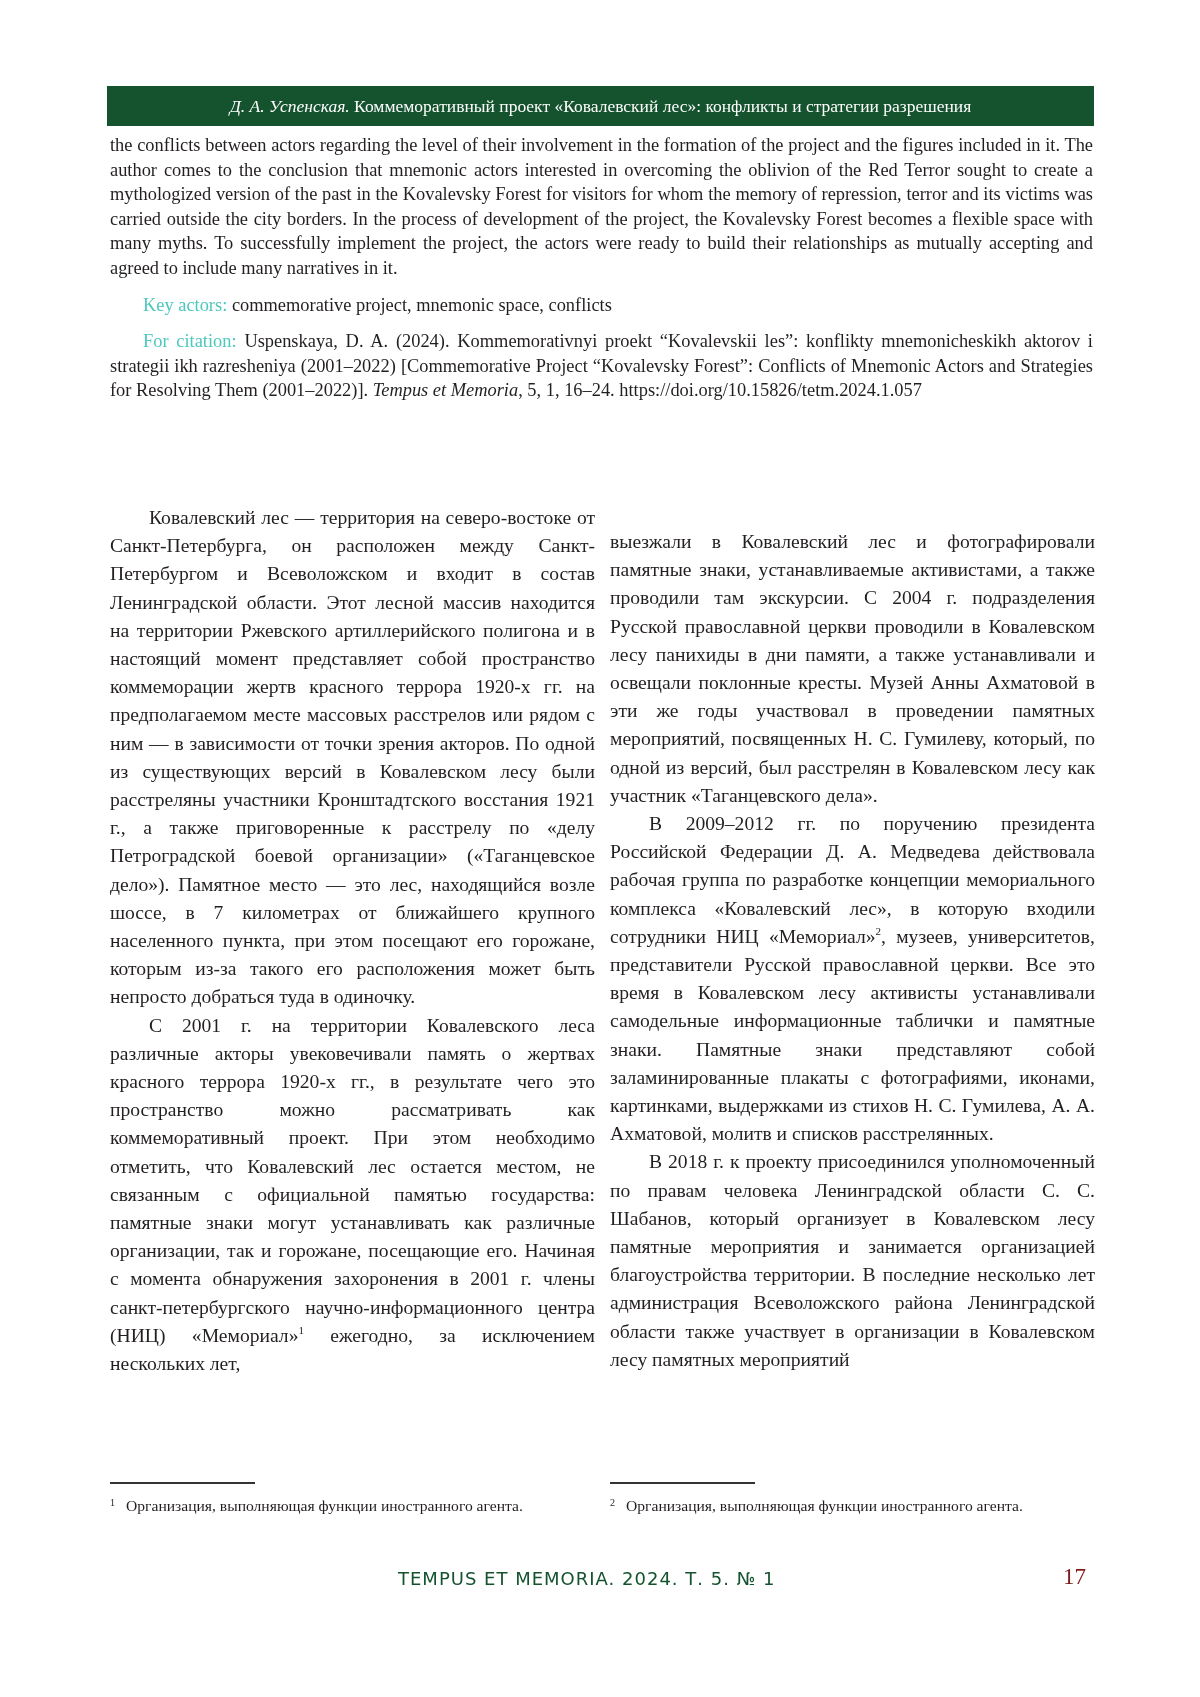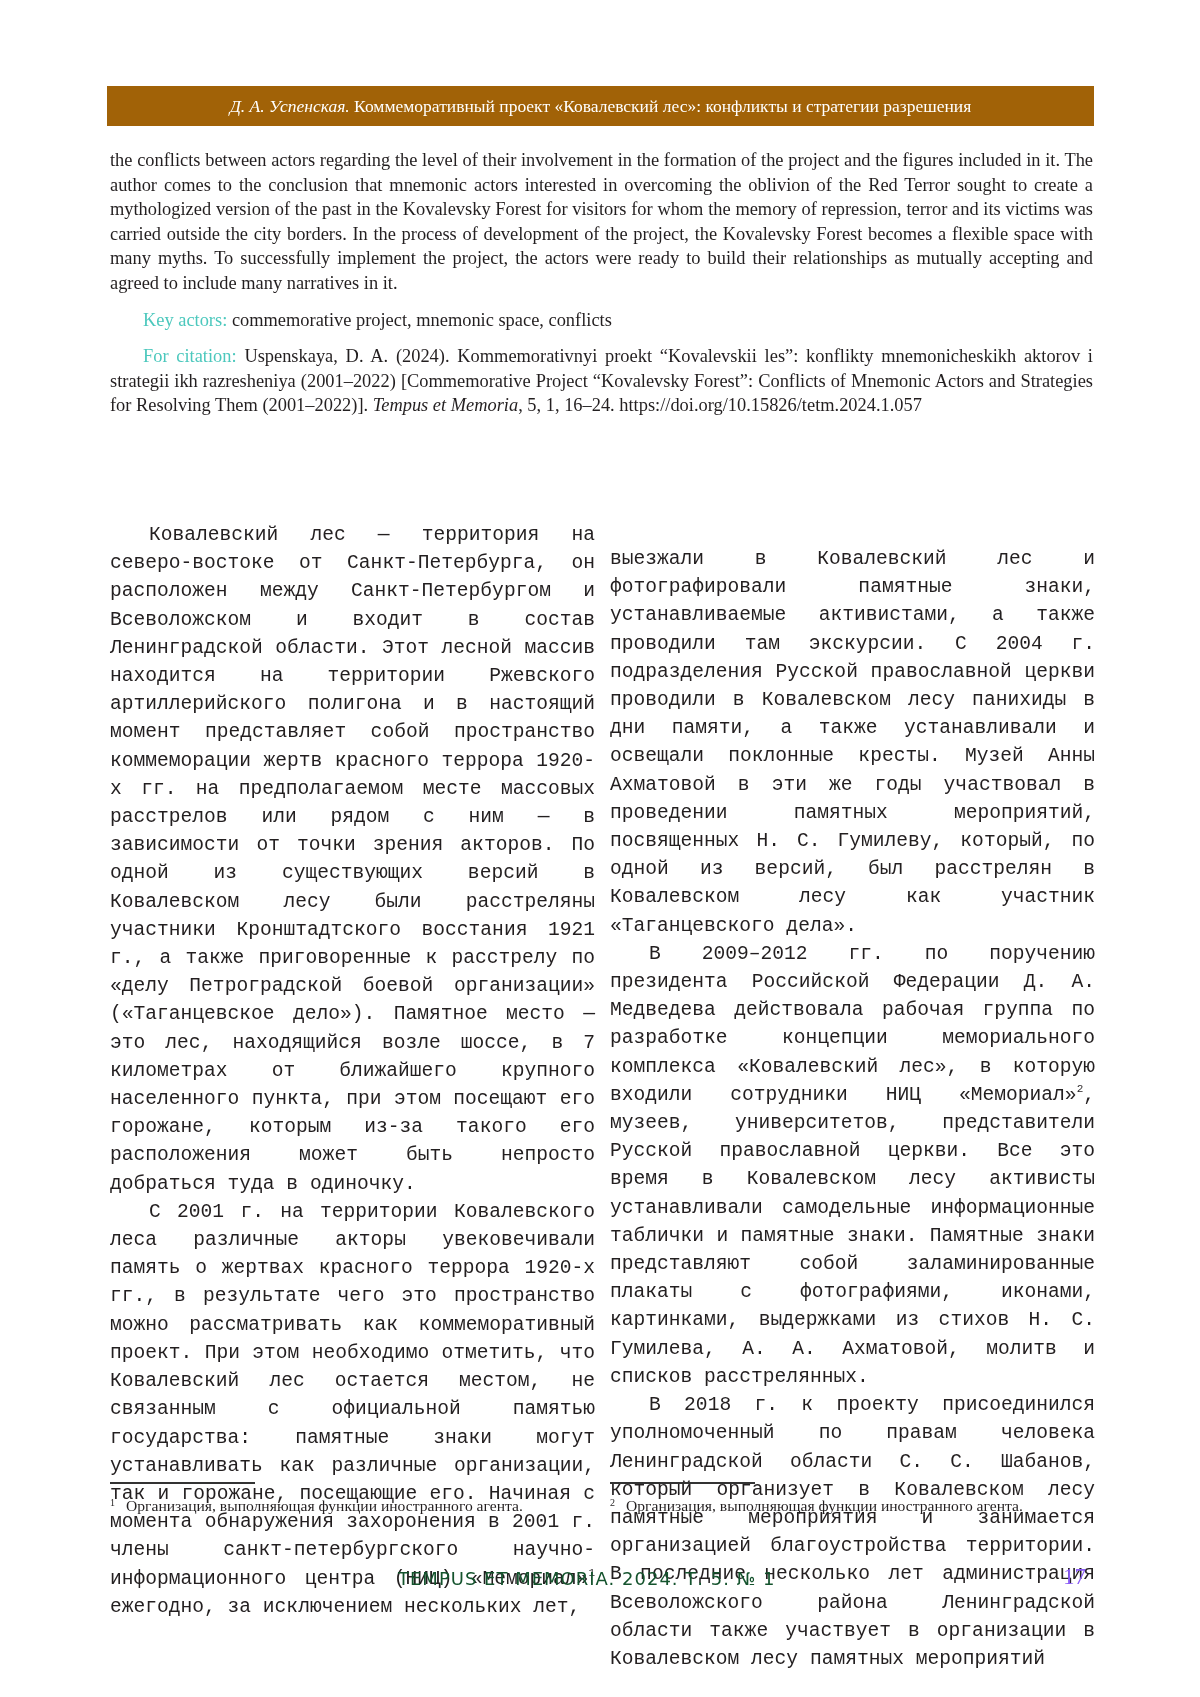--- a/index.html
+++ b/index.html
@@ -1,36 +1,36 @@
 <!DOCTYPE html>
 <html><head>
   <meta charset="utf-8">
   <style>
     html, body { margin: 0; padding: 0; background: #ffffff; }
     body { width: 1200px; height: 1697px; position: relative; overflow: hidden;
            font-family: "DejaVu Serif", serif; color: #231f20; }
     .header-band {
       position: absolute; left: 107px; top: 86px; width: 987px; height: 40px;
-      background: #a16207; color: #ffffff;
+      background: #14532d; color: #ffffff;
       display: flex; align-items: center; justify-content: center;
       font-family: "Liberation Serif", serif; font-size: 17.5px; white-space: nowrap;
     }
     .header-band .author { font-style: italic; }
     .abstract {
-      position: absolute; left: 110px; top: 148px; width: 983px;
+      position: absolute; left: 110px; top: 133px; width: 983px;
       font-family: "Liberation Serif", serif; font-size: 18.4px; line-height: 24.6px;
       text-align: justify; text-align-last: left;
     }
     .abstract p { margin: 0; }
     .meta { margin-top: 12px !important; text-indent: 33px; }
     .teal { color: #4cc8bd; }
     .italic { font-style: italic; }
     .col {
-      position: absolute; top: 521px; width: 485px;
-      font-family: Liberation Mono, monospace; font-size: 19.6px; line-height: 28.2px;
+      position: absolute; top: 504px; width: 485px;
+      font-family: Liberation Serif, serif; font-size: 19.6px; line-height: 28.2px;
       text-align: justify;
     }
     .col p { margin: 0; text-indent: 39px; }
     .col p.cont { text-indent: 0; }
     .col-left { left: 110px; }
     .col-right { left: 610px; margin-top: 24px; }
     sup { font-size: 11px; line-height: 0; vertical-align: super; }
     .rule { position: absolute; height: 2px; width: 145px; background: #333333; top: 1482px; }
     .footnote {
       position: absolute; top: 1495px; width: 485px;
@@ -39,21 +39,21 @@
     }
     .footnote .num { position: absolute; left: 0; top: -3px; font-size: 10px; }
     .footnote .text { display: block; padding-left: 16px; }
     .footer-journal {
       position: absolute; left: 398px; top: 1568px;
       font-family: "DejaVu Sans", sans-serif; font-size: 18px; letter-spacing: 1px;
       color: #14532d;
     }
     .page-number {
       position: absolute; left: 1063px; top: 1564px;
-      font-family: "Liberation Serif", serif; font-size: 23px; color: #8b5cf6;
+      font-family: "Liberation Serif", serif; font-size: 23px; color: #7f1d1d;
     }
   </style>
 </head>
 <body>
 
 <div class="header-band">
   <span class="author">Д. А. Успенская.</span>&nbsp;<span>Коммеморативный проект «Ковалевский лес»: конфликты и стратегии разрешения</span>
 </div>
 
 <div class="abstract">

